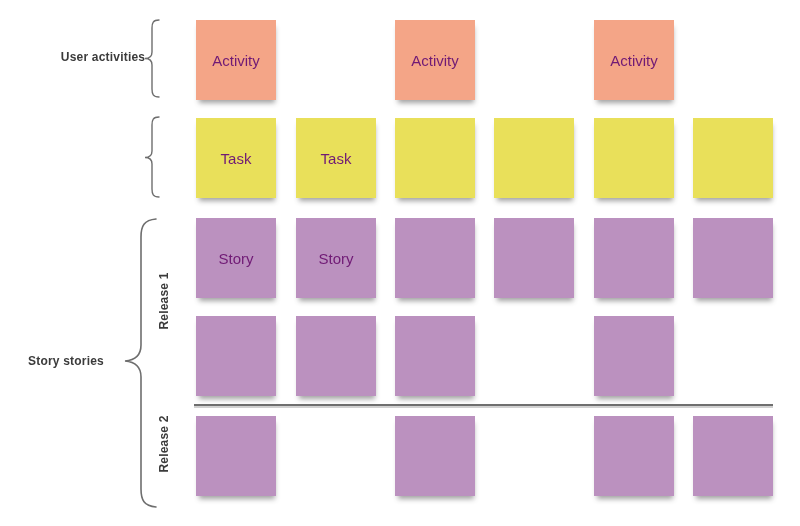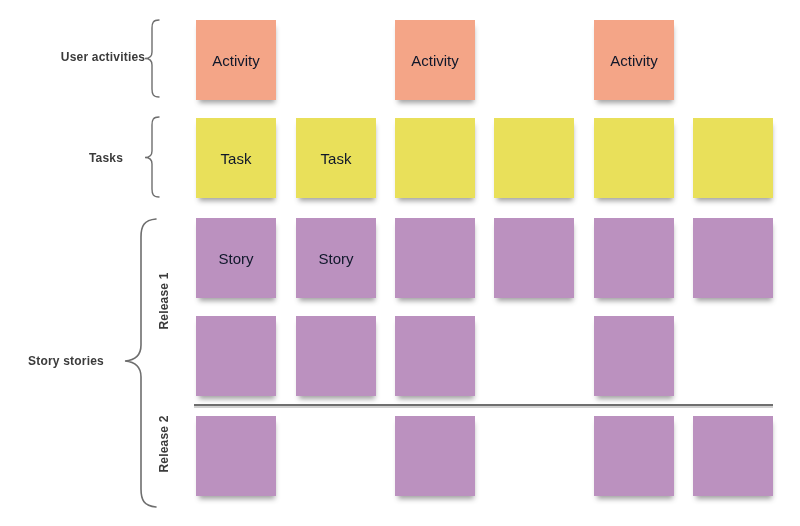--- a/index.html
+++ b/index.html
@@ -9,21 +9,21 @@
     font-family:"Liberation Sans", sans-serif;
     position:relative;
     overflow:hidden;
   }
   #board{position:absolute;left:0;top:0;width:800px;height:380px;}
   .note{
     position:absolute;
     width:80px;height:80px;
     display:flex;align-items:center;justify-content:center;
     font-size:15px;
-    color:#0f172a;
+    color:#701a75;
     box-shadow:1px 5px 5px -2px rgba(50,50,50,0.45);
   }
   .side-label{
     position:absolute;
     font-size:12px;
     font-weight:bold;
     color:#3b3b3b;
     text-align:center;
     letter-spacing:0.2px;
   }
@@ -50,21 +50,20 @@
     box-shadow:0 2px 0 rgba(0,0,0,0.18);
   }
 </style>
 </head>
 <body>
 
 <div id="board">
 
   <div class="side-label" id="label-user-activities">User activities</div>
 
-  <div class="side-label" id="label-tasks">Tasks</div>
 
   <div class="side-label" id="label-user-stories">Story stories</div>
 
   <div class="side-label release-label" id="label-release-1">Release 1</div>
 
   <div class="side-label release-label" id="label-release-2">Release 2</div>
 
   <svg class="brace" id="brace-activities" width="16" height="79" viewBox="0 0 16 79">
     <path d="M15,1 C9,1 8,4 8,9 L8,33 C8,37 6,39.5 1,39.5 C6,39.5 8,42 8,46 L8,70 C8,75 9,78 15,78" fill="none" stroke="#6e6e6e" stroke-width="1.4" stroke-linecap="round"></path>
   </svg>

